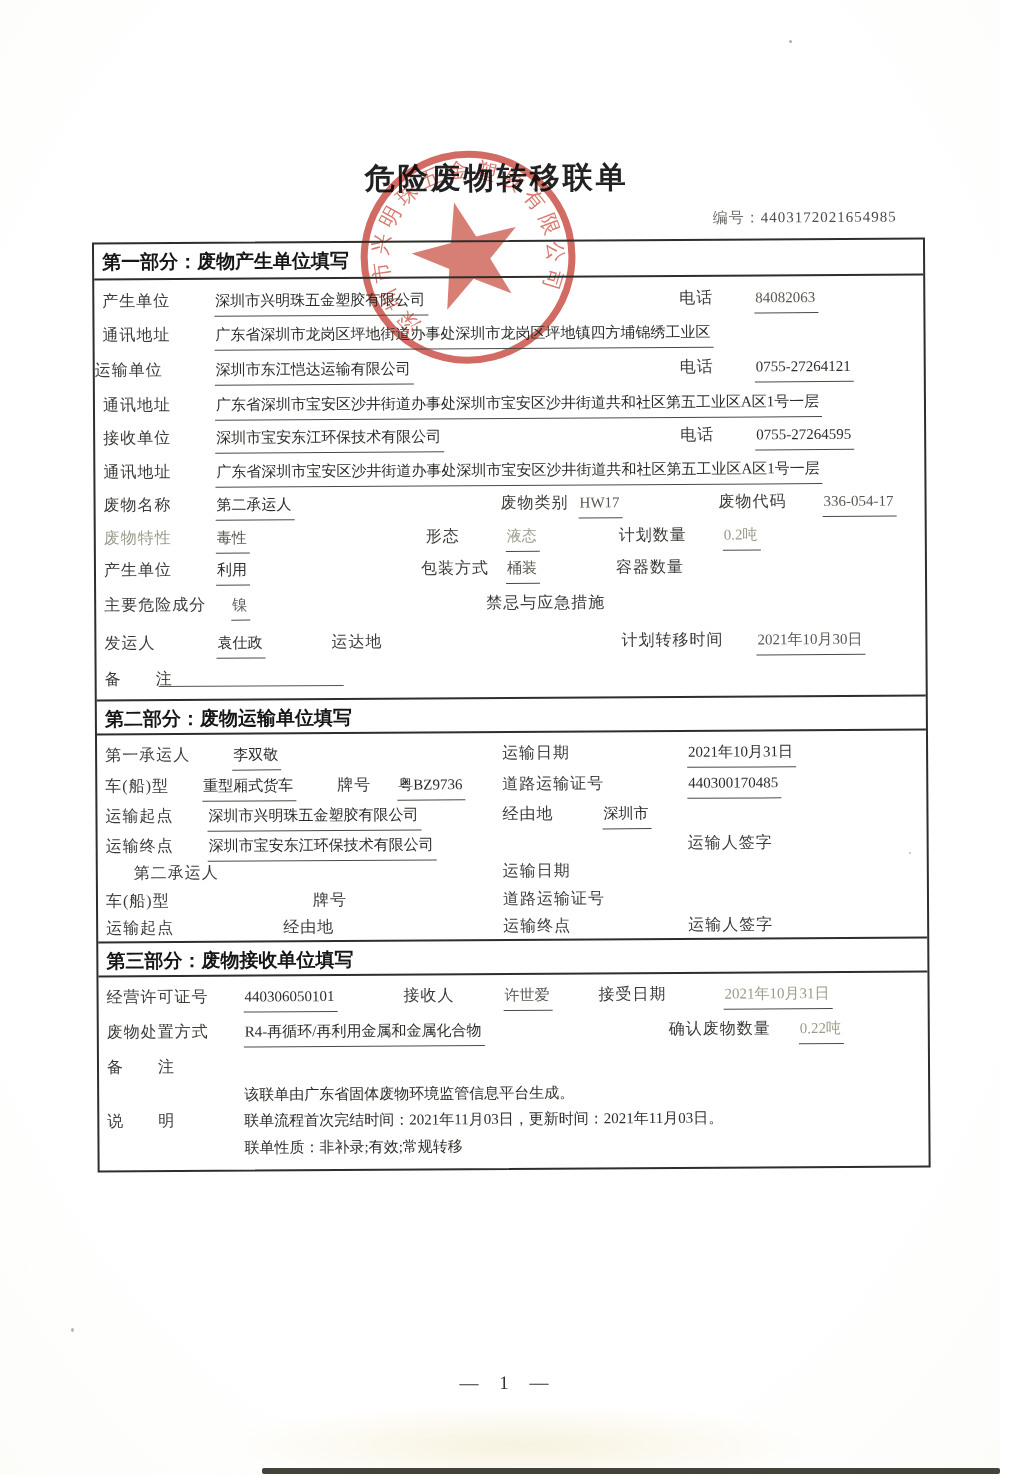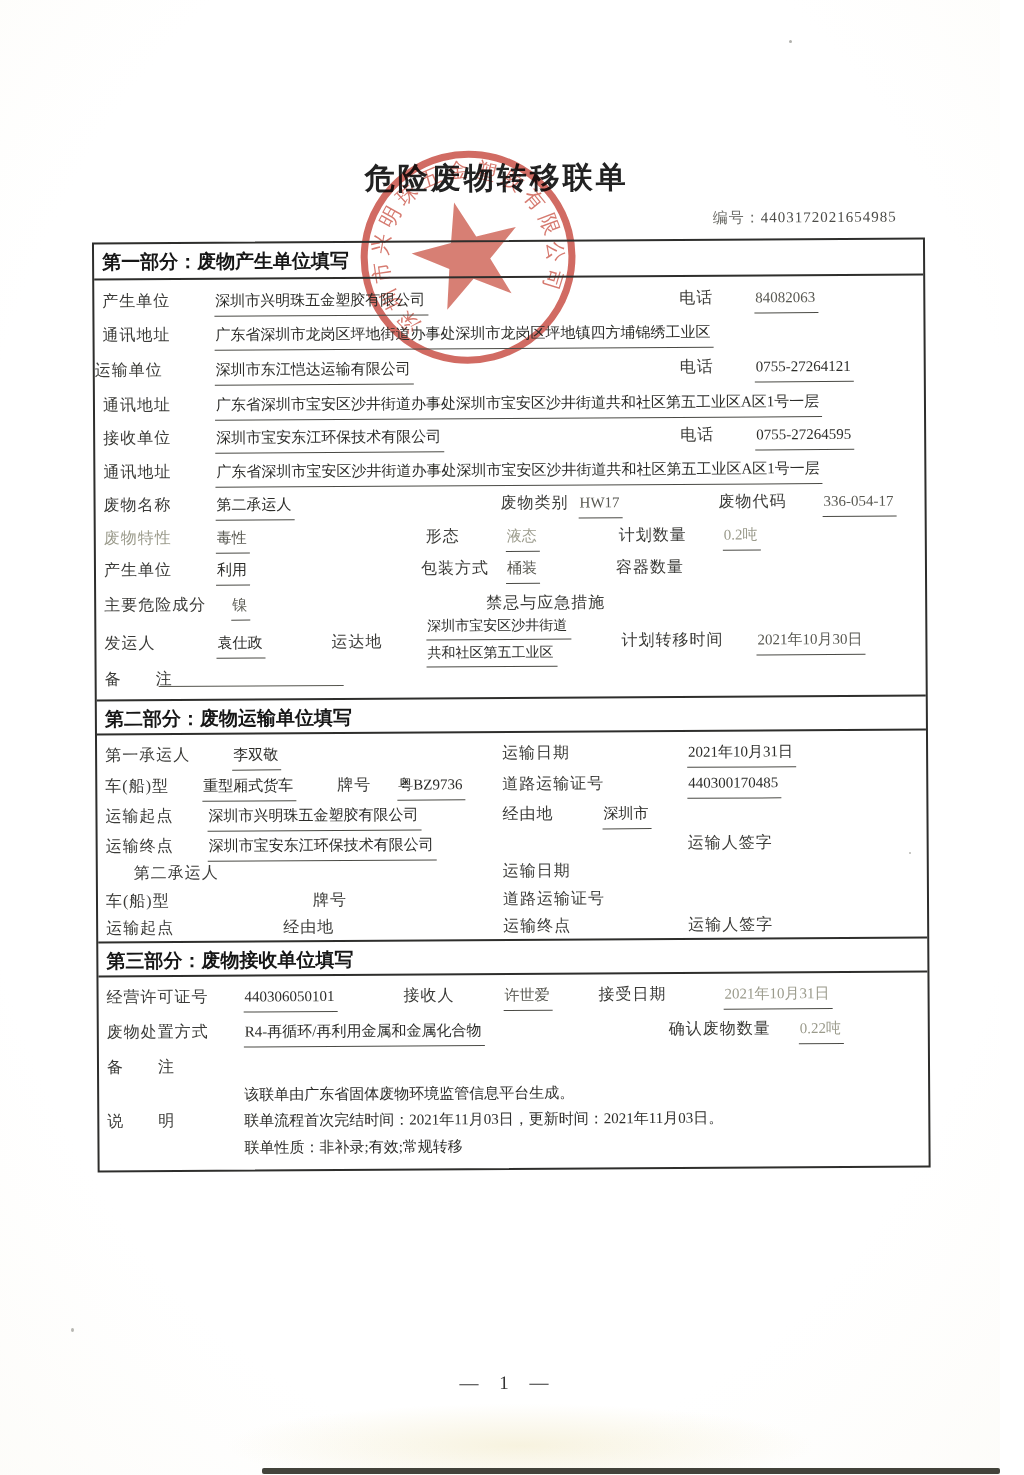--- a/index.html
+++ b/index.html
@@ -129,24 +129,20 @@
       <span class="lbl" style="left:390px;">禁忌与应急措施</span>
     </div>
 
     <div class="r" style="top:384px;">
       <span class="lbl" style="left:8px;">发运人</span>
       <span class="u v" style="left:120px;">袁仕政</span>
       <span class="lbl" style="left:235px;">运达地</span>
       <span class="lbl" style="left:525px;">计划转移时间</span>
       <span class="u vm" style="left:660px;">2021年10月30日</span>
     </div>
-    <div class="dest" style="left:330px;top:371px;">
-      <div class="v">深圳市宝安区沙井街道</div><br>
-      <div class="v">共和社区第五工业区</div>
-    </div>
 
     <div class="r" style="top:420px;">
       <span class="lbl" style="left:8px;">备　　注</span>
       <span class="blank" style="left:62px;width:185px;height:22px;"></span>
     </div>
 
     <div class="sechead bt bb" style="top:455px;">第二部分：废物运输单位填写</div>
 
     <div class="r" style="top:496px;">
       <span class="lbl" style="left:8px;">第一承运人</span>

